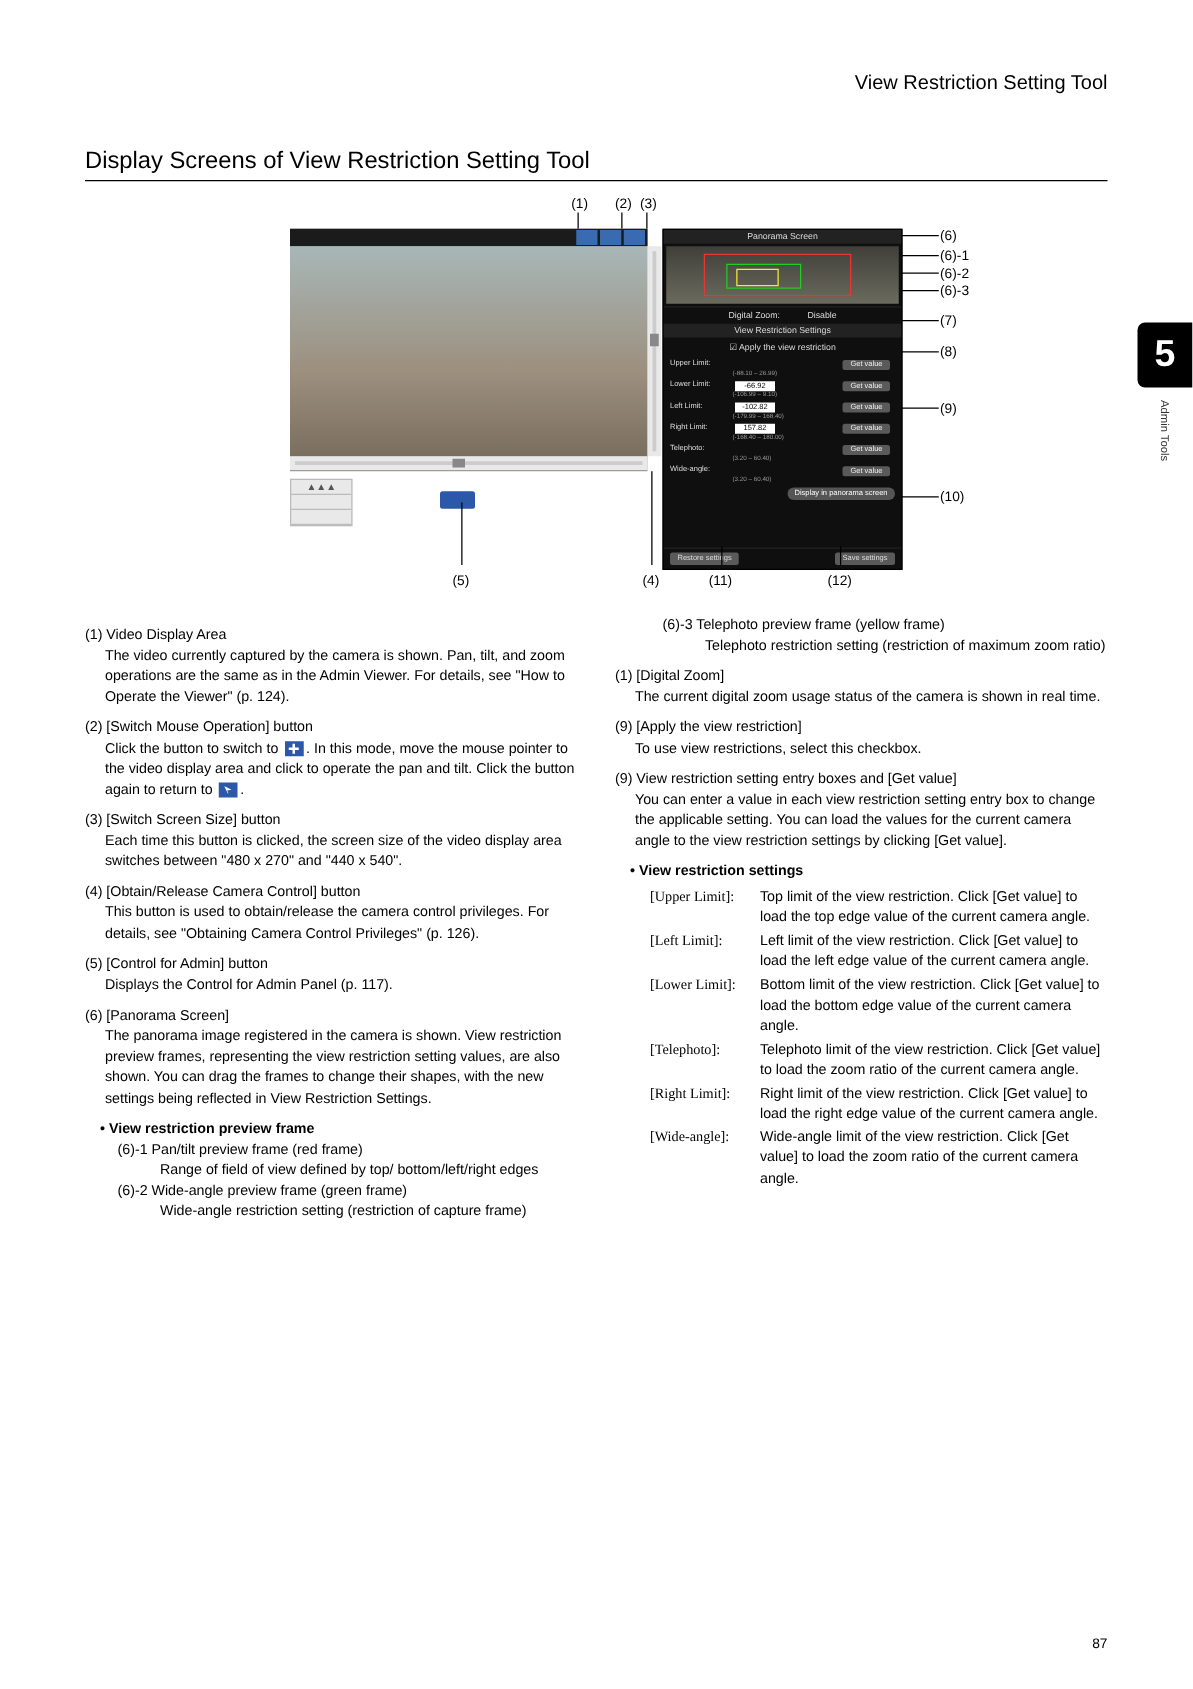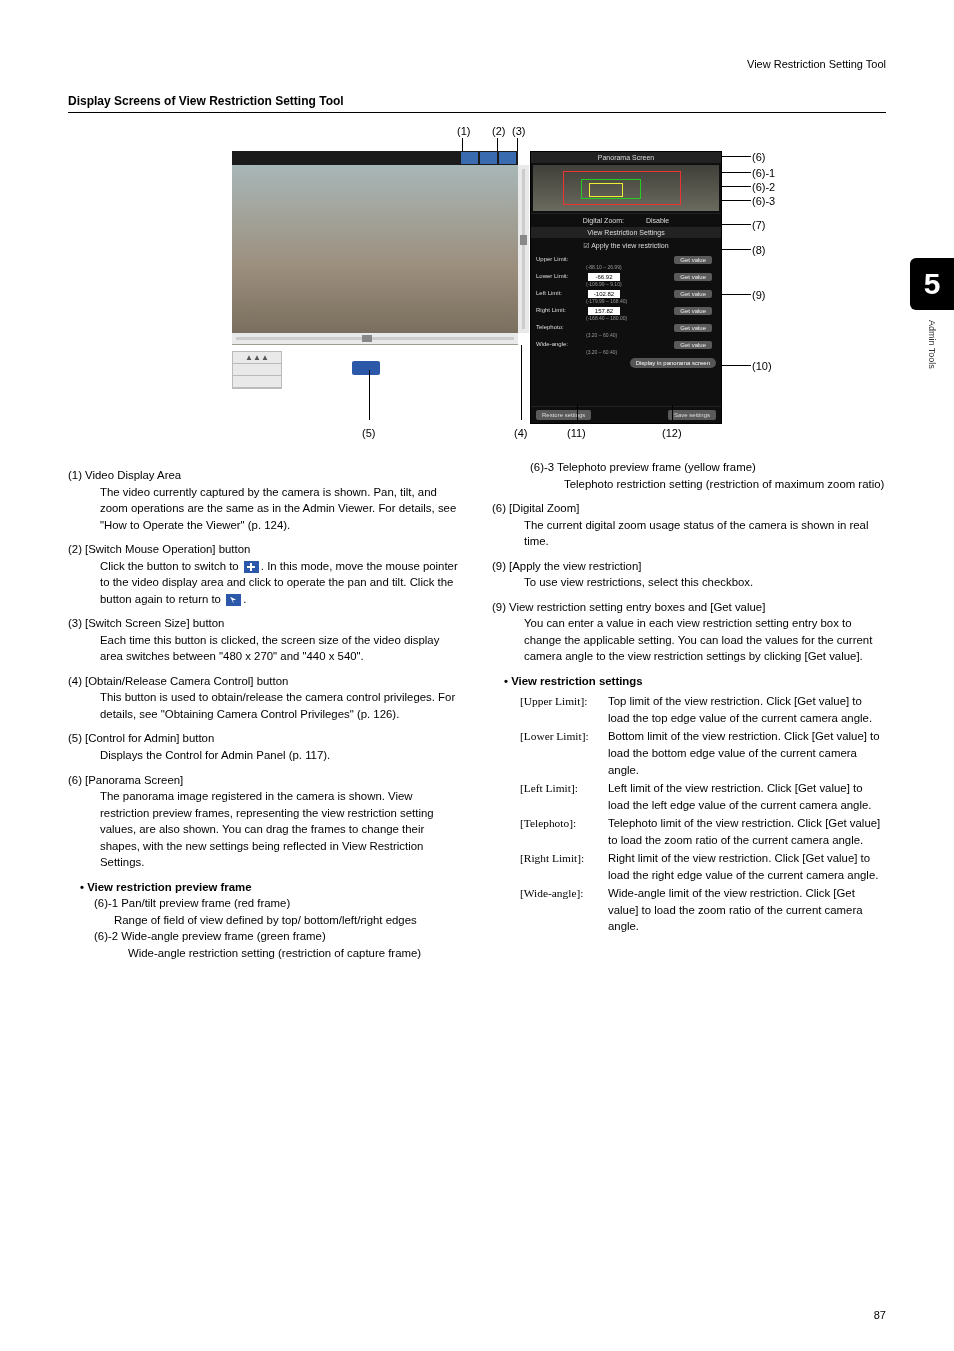--- a/index.html
+++ b/index.html
@@ -14,21 +14,21 @@
     position: relative;
     width: 954px;
     min-height: 1351px;
     padding: 50px 68px 40px 68px;
     box-sizing: border-box;
   }
   .top-right {
     position: absolute;
     top: 58px;
     right: 68px;
-    font-size: 11px;
+    font-size: 16px;
   }
   .side-tab {
     position: absolute;
     right: 0;
     top: 258px;
     width: 44px;
   }
   .side-tab .chapnum {
     background: #000;
     color: #fff;
@@ -41,23 +41,23 @@
     border-bottom-left-radius: 6px;
   }
   .side-tab .chaplabel {
     writing-mode: vertical-rl;
     font-size: 9px;
     color: #333;
     text-align: center;
     margin: 10px auto 0 auto;
   }
   h2.section-title {
-    font-size: 12px;
-    font-weight: bold;
-    margin: 44px 0 4px 0;
+    font-size: 19px;
+    font-weight: normal;
+    margin: 68px 0 4px 0;
   }
   .title-rule {
     border: none;
     border-top: 1px solid #000;
     margin: 0 0 12px 0;
   }
   .figure-wrap {
     text-align: center;
     margin-bottom: 20px;
   }
@@ -268,21 +268,21 @@
     font-size: 11.4px;
     line-height: 1.45;
   }
   .col {
     flex: 1;
   }
   .item-head {
     margin-top: 8px;
   }
   .item-body {
-    margin-left: 32px;
+    margin-left: 16px;
   }
   .bullet-head {
     margin-top: 8px;
     margin-left: 12px;
   }
   .bullet-head::before {
     content: "• ";
     font-weight: bold;
   }
   .sublist-61 {
@@ -475,53 +475,53 @@
       <div class="item-body">This button is used to obtain/release the camera control privileges. For details, see "Obtaining Camera Control Privileges" (p. 126).</div>
 
       <div class="item-head">(5)  [Control for Admin] button</div>
       <div class="item-body">Displays the Control for Admin Panel (p. 117).</div>
 
       <div class="item-head">(6)  [Panorama Screen]</div>
       <div class="item-body">The panorama image registered in the camera is shown. View restriction preview frames, representing the view restriction setting values, are also shown. You can drag the frames to change their shapes, with the new settings being reflected in View Restriction Settings.</div>
       <div class="bullet-head" style="font-weight:bold">View restriction preview frame</div>
       <div class="sublist-61">
         <div>(6)-1 Pan/tilt preview frame (red frame)</div>
-        <div style="margin-left:20px">Range of field of view defined by top/ bottom/left/right edges</div>
+        <div style="margin-left:34px">Range of field of view defined by top/ bottom/left/right edges</div>
         <div>(6)-2 Wide-angle preview frame (green frame)</div>
         <div style="margin-left:34px">Wide-angle restriction setting (restriction of capture frame)</div>
       </div>
     </div>
 
     <div class="col">
       <div class="sublist-61" style="margin-left:38px">
         <div>(6)-3 Telephoto preview frame (yellow frame)</div>
         <div style="margin-left:34px">Telephoto restriction setting (restriction of maximum zoom ratio)</div>
       </div>
 
-      <div class="item-head">(6)  [Digital Zoom]</div>
+      <div class="item-head">(1)  [Digital Zoom]</div>
       <div class="item-body">The current digital zoom usage status of the camera is shown in real time.</div>
 
       <div class="item-head">(9)  [Apply the view restriction]</div>
       <div class="item-body">To use view restrictions, select this checkbox.</div>
 
       <div class="item-head">(9)  View restriction setting entry boxes and [Get value]</div>
       <div class="item-body">You can enter a value in each view restriction setting entry box to change the applicable setting. You can load the values for the current camera angle to the view restriction settings by clicking [Get value].</div>
       <div class="bullet-head" style="font-weight:bold">View restriction settings</div>
       <div class="vrsettings-tbl">
         <div class="tr">
             <div class="tl">[Upper Limit]:</div>
             <div>Top limit of the view restriction. Click [Get value] to load the top edge value of the current camera angle.</div>
           </div>
         <div class="tr">
+            <div class="tl">[Left Limit]:</div>
+            <div>Left limit of the view restriction. Click [Get value] to load the left edge value of the current camera angle.</div>
+          </div>
+        <div class="tr">
             <div class="tl">[Lower Limit]:</div>
             <div>Bottom limit of the view restriction. Click [Get value] to load the bottom edge value of the current camera angle.</div>
-          </div>
-        <div class="tr">
-            <div class="tl">[Left Limit]:</div>
-            <div>Left limit of the view restriction. Click [Get value] to load the left edge value of the current camera angle.</div>
           </div>
         <div class="tr">
             <div class="tl">[Telephoto]:</div>
             <div>Telephoto limit of the view restriction. Click [Get value] to load the zoom ratio of the current camera angle.</div>
           </div>
         <div class="tr">
             <div class="tl">[Right Limit]:</div>
             <div>Right limit of the view restriction. Click [Get value] to load the right edge value of the current camera angle.</div>
           </div>
         <div class="tr">

